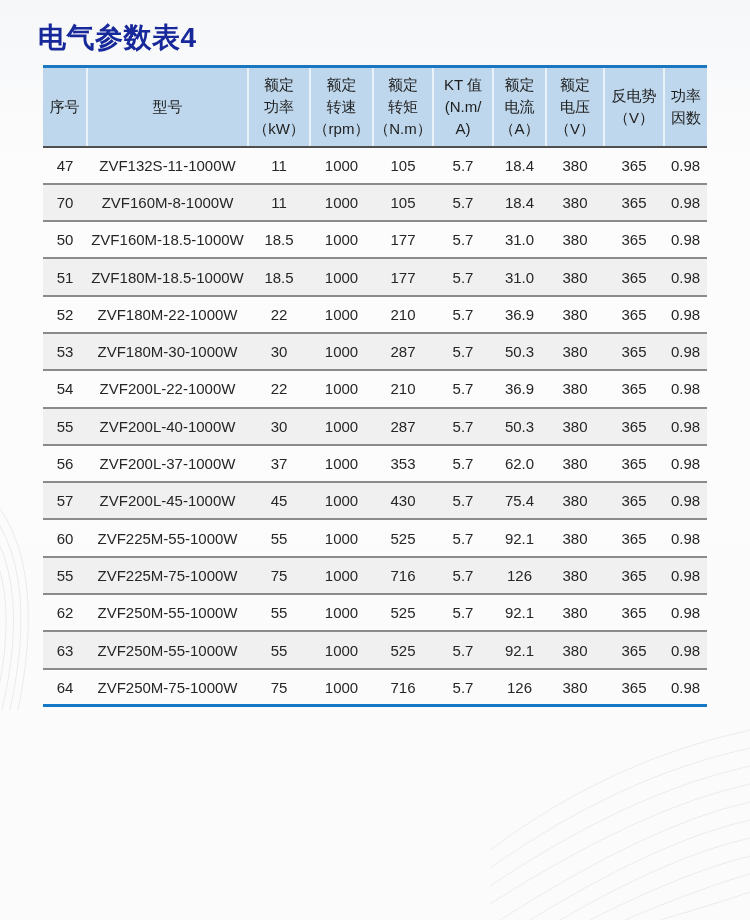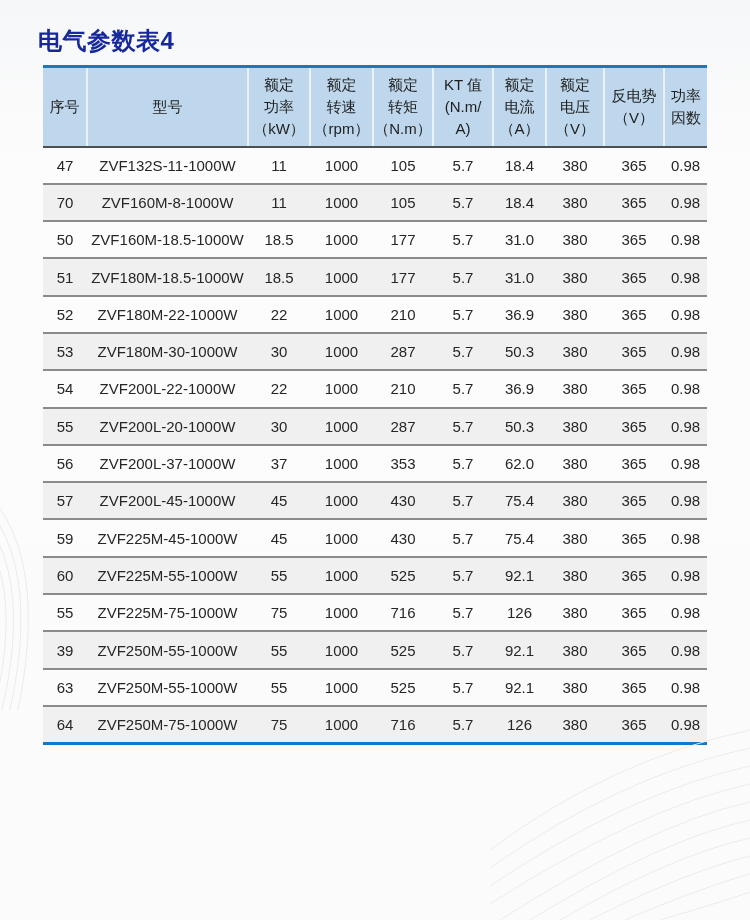--- a/index.html
+++ b/index.html
@@ -18,22 +18,22 @@
   .deco {
     position: absolute;
     pointer-events: none;
     z-index: 5;
   }
   .deco-left { left: 0; top: 470px; }
   .deco-br { right: 0; bottom: 0; }
   .page-title {
     position: absolute;
     left: 38px;
-    top: 25px;
-    font-size: 24px;
+    top: 19px;
+    font-size: 28px;
     font-weight: bold;
     color: #17289a;
     letter-spacing: 0.5px;
     z-index: 2;
   }
   .table-wrap {
     position: absolute;
     left: 43px;
     top: 65px;
     width: 664px;
@@ -242,21 +242,21 @@
             <td>1000</td>
             <td>210</td>
             <td>5.7</td>
             <td>36.9</td>
             <td>380</td>
             <td>365</td>
             <td>0.98</td>
           </tr>
           <tr>
             <td>55</td>
-            <td>ZVF200L-20-1000W</td>
+            <td>ZVF200L-40-1000W</td>
             <td>30</td>
             <td>1000</td>
             <td>287</td>
             <td>5.7</td>
             <td>50.3</td>
             <td>380</td>
             <td>365</td>
             <td>0.98</td>
           </tr>
           <tr>
@@ -277,32 +277,20 @@
             <td>45</td>
             <td>1000</td>
             <td>430</td>
             <td>5.7</td>
             <td>75.4</td>
             <td>380</td>
             <td>365</td>
             <td>0.98</td>
           </tr>
           <tr>
-            <td>59</td>
-            <td>ZVF225M-45-1000W</td>
-            <td>45</td>
-            <td>1000</td>
-            <td>430</td>
-            <td>5.7</td>
-            <td>75.4</td>
-            <td>380</td>
-            <td>365</td>
-            <td>0.98</td>
-          </tr>
-          <tr>
             <td>60</td>
             <td>ZVF225M-55-1000W</td>
             <td>55</td>
             <td>1000</td>
             <td>525</td>
             <td>5.7</td>
             <td>92.1</td>
             <td>380</td>
             <td>365</td>
             <td>0.98</td>
@@ -313,21 +301,21 @@
             <td>75</td>
             <td>1000</td>
             <td>716</td>
             <td>5.7</td>
             <td>126</td>
             <td>380</td>
             <td>365</td>
             <td>0.98</td>
           </tr>
           <tr>
-            <td>39</td>
+            <td>62</td>
             <td>ZVF250M-55-1000W</td>
             <td>55</td>
             <td>1000</td>
             <td>525</td>
             <td>5.7</td>
             <td>92.1</td>
             <td>380</td>
             <td>365</td>
             <td>0.98</td>
           </tr>

